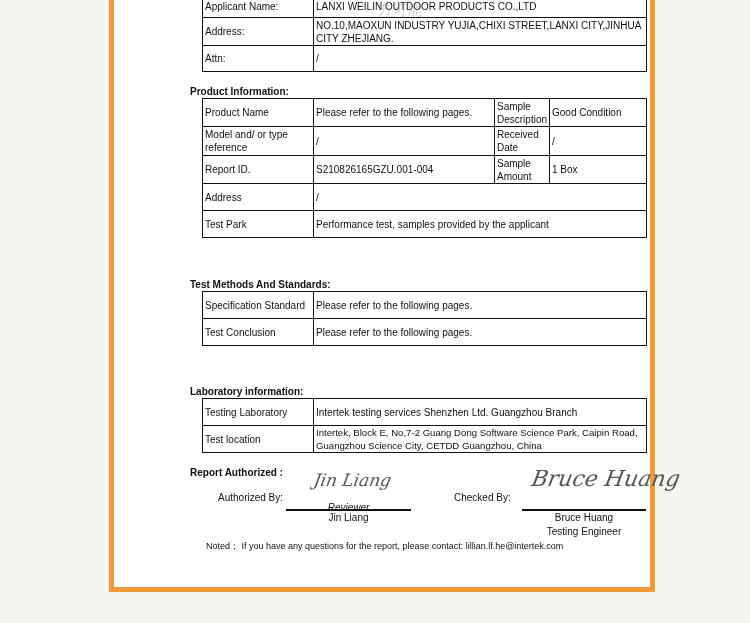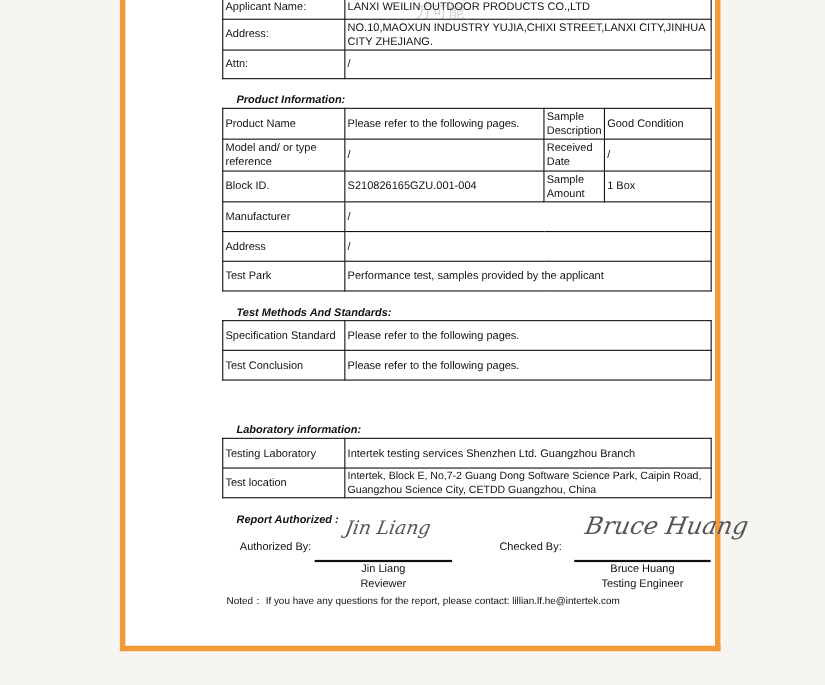--- a/index.html
+++ b/index.html
@@ -9,21 +9,21 @@
     font-family: "Liberation Sans", sans-serif;
     color: #111;
   }
   .frame {
     position: absolute; left: 109px; top: -10px; width: 536px; height: 597px;
     border: 5px solid #f39a38; border-top: none;
     background: #ffffff;
   }
   .doc { position: absolute; left: 0; top: 0; width: 678px; height: 623px; margin-left: 24px; }
   .section-title {
-    position: absolute; left: 191px; font-size: 10px; font-weight: bold; font-style: italic;
+    position: absolute; left: 166px; font-size: 10px; font-weight: bold;
   }
   table.grid {
     position: absolute; left: 178px; width: 445px;
     border-collapse: collapse; font-size: 10px; table-layout: fixed;
   }
   table.grid td {
     border: 1.5px solid #111; padding: 0 2px; vertical-align: middle;
     line-height: 13px; overflow: hidden;
   }
   .sig-label { position: absolute; font-size: 10px; }
@@ -84,28 +84,24 @@
       <td>Sample Description</td>
       <td>Good Condition</td>
     </tr>
     <tr style="height:29px">
       <td>Model and/ or type reference</td>
       <td>/</td>
       <td>Received Date</td>
       <td>/</td>
     </tr>
     <tr style="height:28px">
-      <td>Block ID.</td>
+      <td>Report ID.</td>
       <td>S210826165GZU.001-004</td>
       <td>Sample Amount</td>
       <td>1 Box</td>
-    </tr>
-    <tr style="height:27px">
-      <td>Manufacturer</td>
-      <td colspan="3">/</td>
     </tr>
     <tr style="height:27px">
       <td>Address</td>
       <td colspan="3">/</td>
     </tr>
     <tr style="height:27px">
       <td>Test Park</td>
       <td colspan="3">Performance test, samples provided by the applicant</td>
     </tr>
   </tbody>
@@ -146,21 +142,21 @@
     </tr>
   </tbody>
     </table>
 
   <div class="section-title" style="top:467px;">Report Authorized :</div>
 
   <div class="sig-label" style="left:194px; top:492px;">Authorized By:</div>
   <div class="signature" style="left:290px; top:470px; font-size:17px;">Jin Liang</div>
   <div class="sig-line" style="left:262px; top:509px; width:125px;"></div>
   <div class="sig-name" style="left:262px; top:511px; width:125px;">Jin Liang</div>
-  <div class="sig-name" style="left:262px; top:525px; width:125px;">Reviewer</div>
+  <div class="sig-name" style="left:262px; top:501px; width:125px;font-style:italic;">Reviewer</div>
 
   <div class="sig-label" style="left:430px; top:492px;">Checked By:</div>
   <div class="signature" style="left:508px; top:466px; font-size:22px;">Bruce Huang</div>
   <div class="sig-line" style="left:498px; top:509px; width:124px;"></div>
   <div class="sig-name" style="left:498px; top:511px; width:124px;">Bruce Huang</div>
   <div class="sig-name" style="left:498px; top:525px; width:124px;">Testing Engineer</div>
 
   <div class="note">Noted： If you have any questions for the report, please contact: lillian.lf.he@intertek.com</div>
 </div>
 

